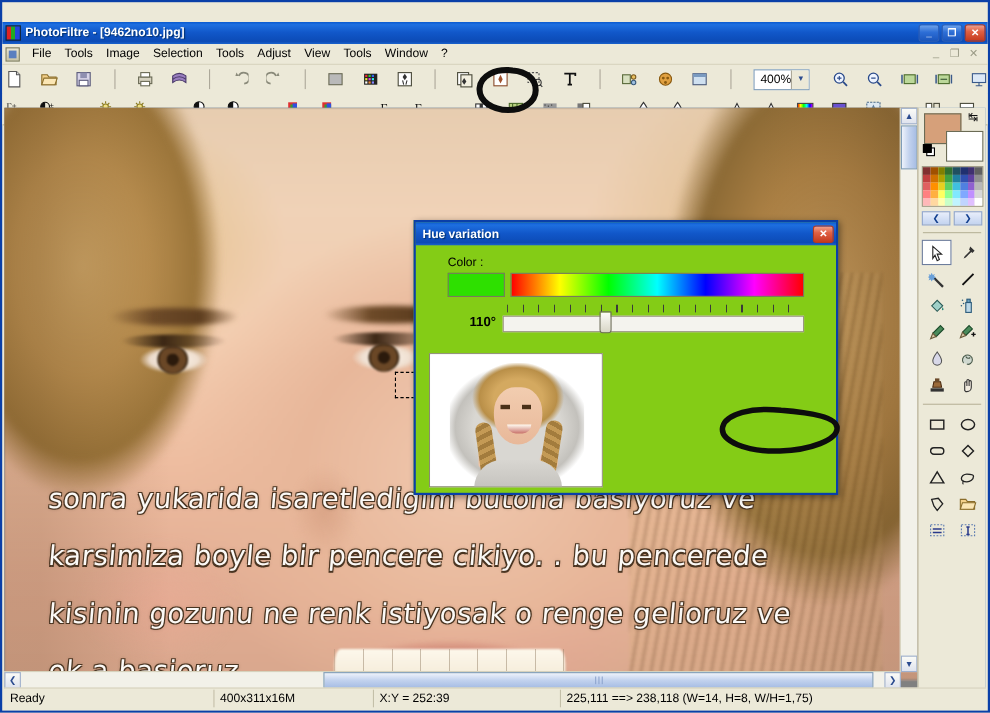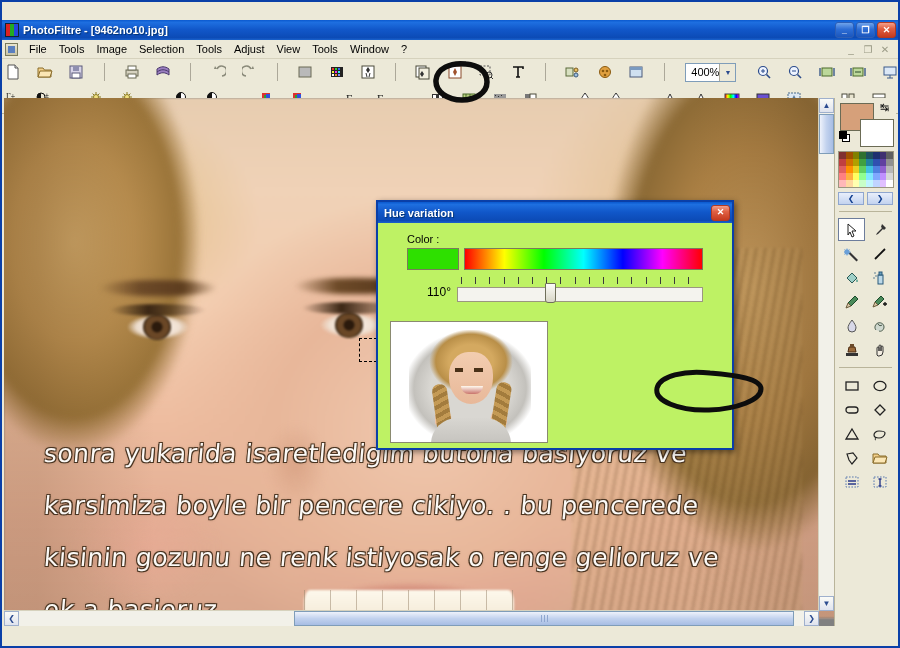--- a/index.html
+++ b/index.html
@@ -160,33 +160,33 @@
   .tool{height:23px;display:flex;align-items:center;justify-content:center;box-sizing:border-box;}
   .tool.sel{border:1px solid #6d7d9c;background:#fff;}
 
   
   .statusbar{position:absolute;left:2px;right:2px;bottom:2px;height:18px;background:#ece9d8;
      border-top:1px solid #d6d2bd;display:flex;align-items:center;font-size:11px;color:#000;}
   .sbcell{height:16px;display:flex;align-items:center;padding:0 5px;box-sizing:border-box;}
   .sbcell.b{border-left:1px solid #c3bfa8;}
 
   
-  .dialog{position:absolute;left:374px;top:198px;width:358px;height:250px;
-     border:2px solid #0a3fa8;background:#bef264;box-shadow:2px 2px 6px rgba(0,0,0,.45);box-sizing:border-box;}
+  .dialog{position:absolute;left:374px;top:198px;width:386px;height:250px;
+     border:2px solid #0a3fa8;background:#84cc16;box-shadow:2px 2px 6px rgba(0,0,0,.45);box-sizing:border-box;}
   .dlg-title{height:21px;display:flex;align-items:center;padding:0 2px 0 6px;
      background:linear-gradient(180deg,#0a59cf 0%,#1e6fe0 12%,#1157c9 48%,#0c4bb6 88%,#1a62cc 100%);}
   .dlg-title span{color:#fff;font-weight:bold;font-size:11px;text-shadow:1px 1px 1px #00306e;flex:1;}
   .dlg-body{position:relative;padding:10px 29px;}
   .lbl{font-size:11px;color:#000;margin-bottom:3px;}
   .colorrow{display:flex;align-items:center;gap:5px;}
   .cswatch{width:52px;height:22px;border:1px solid #7a7a5c;box-sizing:border-box;}
   .gradbar{flex:1;height:22px;border:1px solid #7a7a5c;box-sizing:border-box;
      background:linear-gradient(90deg,#ff0000 0%,#ffff00 16.6%,#00ff00 33.3%,#00ffff 50%,#0000ff 66.6%,#ff00ff 83.3%,#ff0000 100%);}
   .sliderrow{display:flex;align-items:flex-start;gap:6px;margin-top:7px;}
-  .degval{width:44px;text-align:right;font-size:12px;color:#000;padding-top:8px;}
+  .degval{width:44px;text-align:right;font-size:12px;color:#000;padding-top:8px;font-weight:bold;}
   .trackwrap{flex:1;position:relative;height:28px;}
   .ticks{position:absolute;left:4px;right:4px;top:0;height:7px;
      background:repeating-linear-gradient(90deg,#3a3a3a 0 1px, rgba(0,0,0,0) 1px 14.2px);}
   .track{position:absolute;left:0;right:0;top:10px;height:15px;border:1px solid #9b9780;
      background:#f4f3ee;box-sizing:border-box;}
   .thumb{position:absolute;left:100px;top:6px;width:11px;height:20px;
      background:linear-gradient(180deg,#fcfcf8,#d8d6c6);border:1px solid #6f6f5a;box-sizing:border-box;border-radius:1px 1px 3px 3px;}
   .preview{position:absolute;left:12px;top:98px;width:158px;height:122px;background:#fff;
      border:1px solid #8a8a70;box-sizing:border-box;overflow:hidden;}
   .pv{position:absolute;inset:0;}
@@ -915,14 +915,20 @@
   </div>
 
   <svg class="inkcircle" style="left:430px;top:58px;width:64px;height:44px;" viewBox="0 0 64 44">
     <path d="M34 4C18 2 5 9 4 20c-1 12 12 20 26 20 13 0 25-7 25-18C55 11 46 5 34 4z" fill="none" stroke="#0d0d0d" stroke-width="5.5" stroke-linecap="round"></path>
   </svg>
 
   <svg class="inkcircle" style="left:648px;top:366px;width:118px;height:48px;" viewBox="0 0 118 48">
     <path d="M60 5C34 2 10 8 7 20c-3 13 22 23 52 22 28-1 52-10 52-21C111 11 86 7 60 5z" fill="none" stroke="#0d0d0d" stroke-width="5" stroke-linecap="round"></path>
   </svg>
 
+  <div class="statusbar">
+    <div class="sbcell" style="width:190px;">Ready</div>
+    <div class="sbcell b" style="width:145px;">400x311x16M</div>
+    <div class="sbcell b" style="width:170px;">X:Y = 252:39</div>
+    <div class="sbcell b" style="flex:1;">225,111 ==&gt; 238,118 (W=14, H=8, W/H=1,75)</div>
+  </div>
 
 </div>
 
 </body></html>

